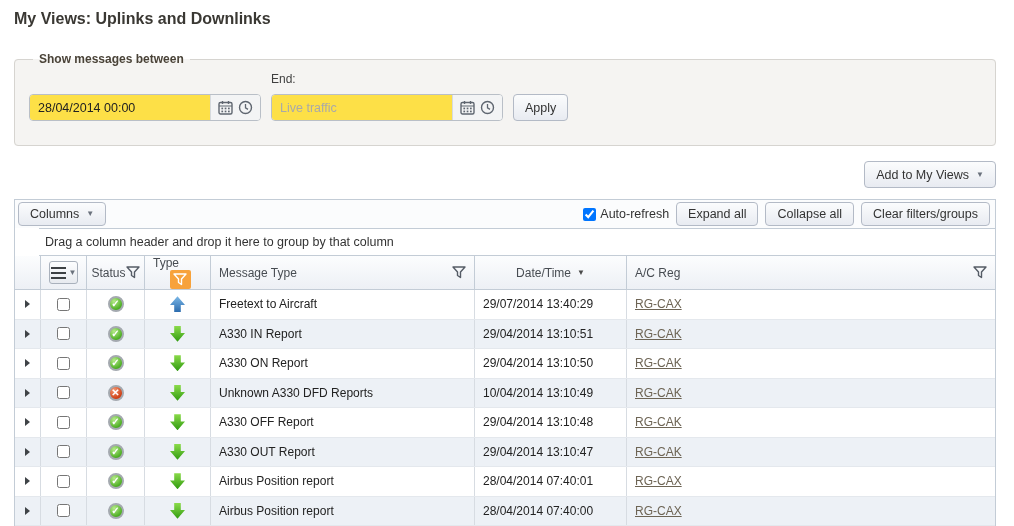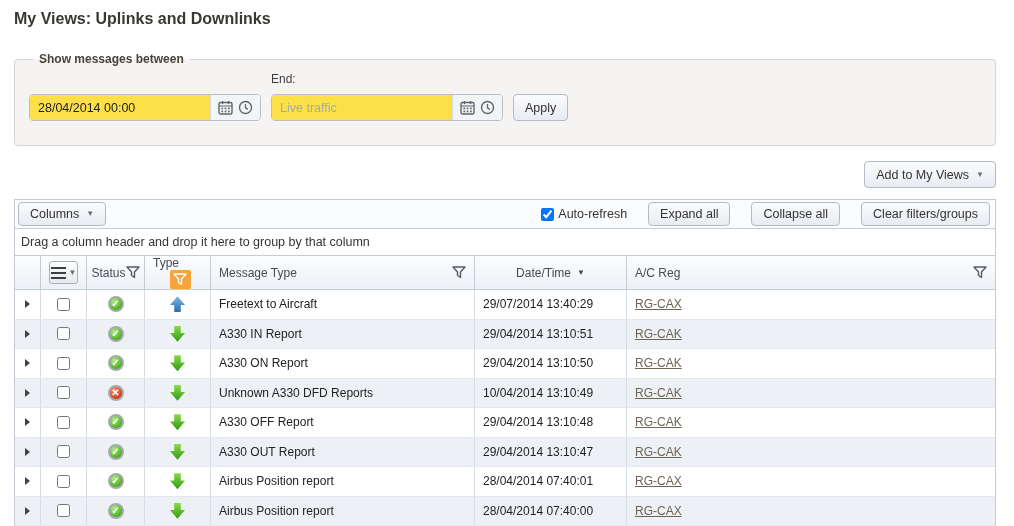--- a/index.html
+++ b/index.html
@@ -32,26 +32,26 @@
 
   
   .actions-row { position:absolute; right:18px; top:161px; }
 
   
   .grid { position:absolute; left:14px; top:199px; width:982px; height:340px;
     border:1px solid #c3ccd6; background:#fff; }
   .grid-toolbar { display:flex; justify-content:space-between; align-items:center;
     height:28px; padding:0 3px; background:#fbfcfd; }
   .grid-toolbar .btn { height:24px;justify-content:center; }
-  .toolbar-right { display:flex; align-items:center; gap:21px; padding-right:2px; }
+  .toolbar-right { display:flex; align-items:center; gap:7px; padding-right:2px; }
   .autorefresh { display:flex; align-items:center; gap:4px; font-size:12.5px; color:#333; }
   .autorefresh input { width:13px; height:13px; }
   .group-bar { height:28px; display:flex; align-items:center; padding:0 6px;
     font-size:12.5px; color:#333; background:#fff;
-    border-top:1px solid #c3ccd6; border-bottom:1px solid #c3ccd6; }
+    border-top:1px solid #c3ccd6; border-bottom:1px solid #c3ccd6;margin-left:24px; }
 
   
   .hrow { display:flex; height:34px; background:linear-gradient(#fcfdfe,#edf0f5);
     border-bottom:1px solid #c3ccd6; }
   .hcell { display:flex; align-items:center; padding:0 8px; font-size:12px; color:#474c52;
     border-right:1px solid #c3ccd6; position:relative;justify-content:center; }
   .hcell .label { margin-right:auto; }
   .col-exp { width:26px; }
   .col-sel { width:46px; justify-content:center; }
   .col-status { width:58px; }

